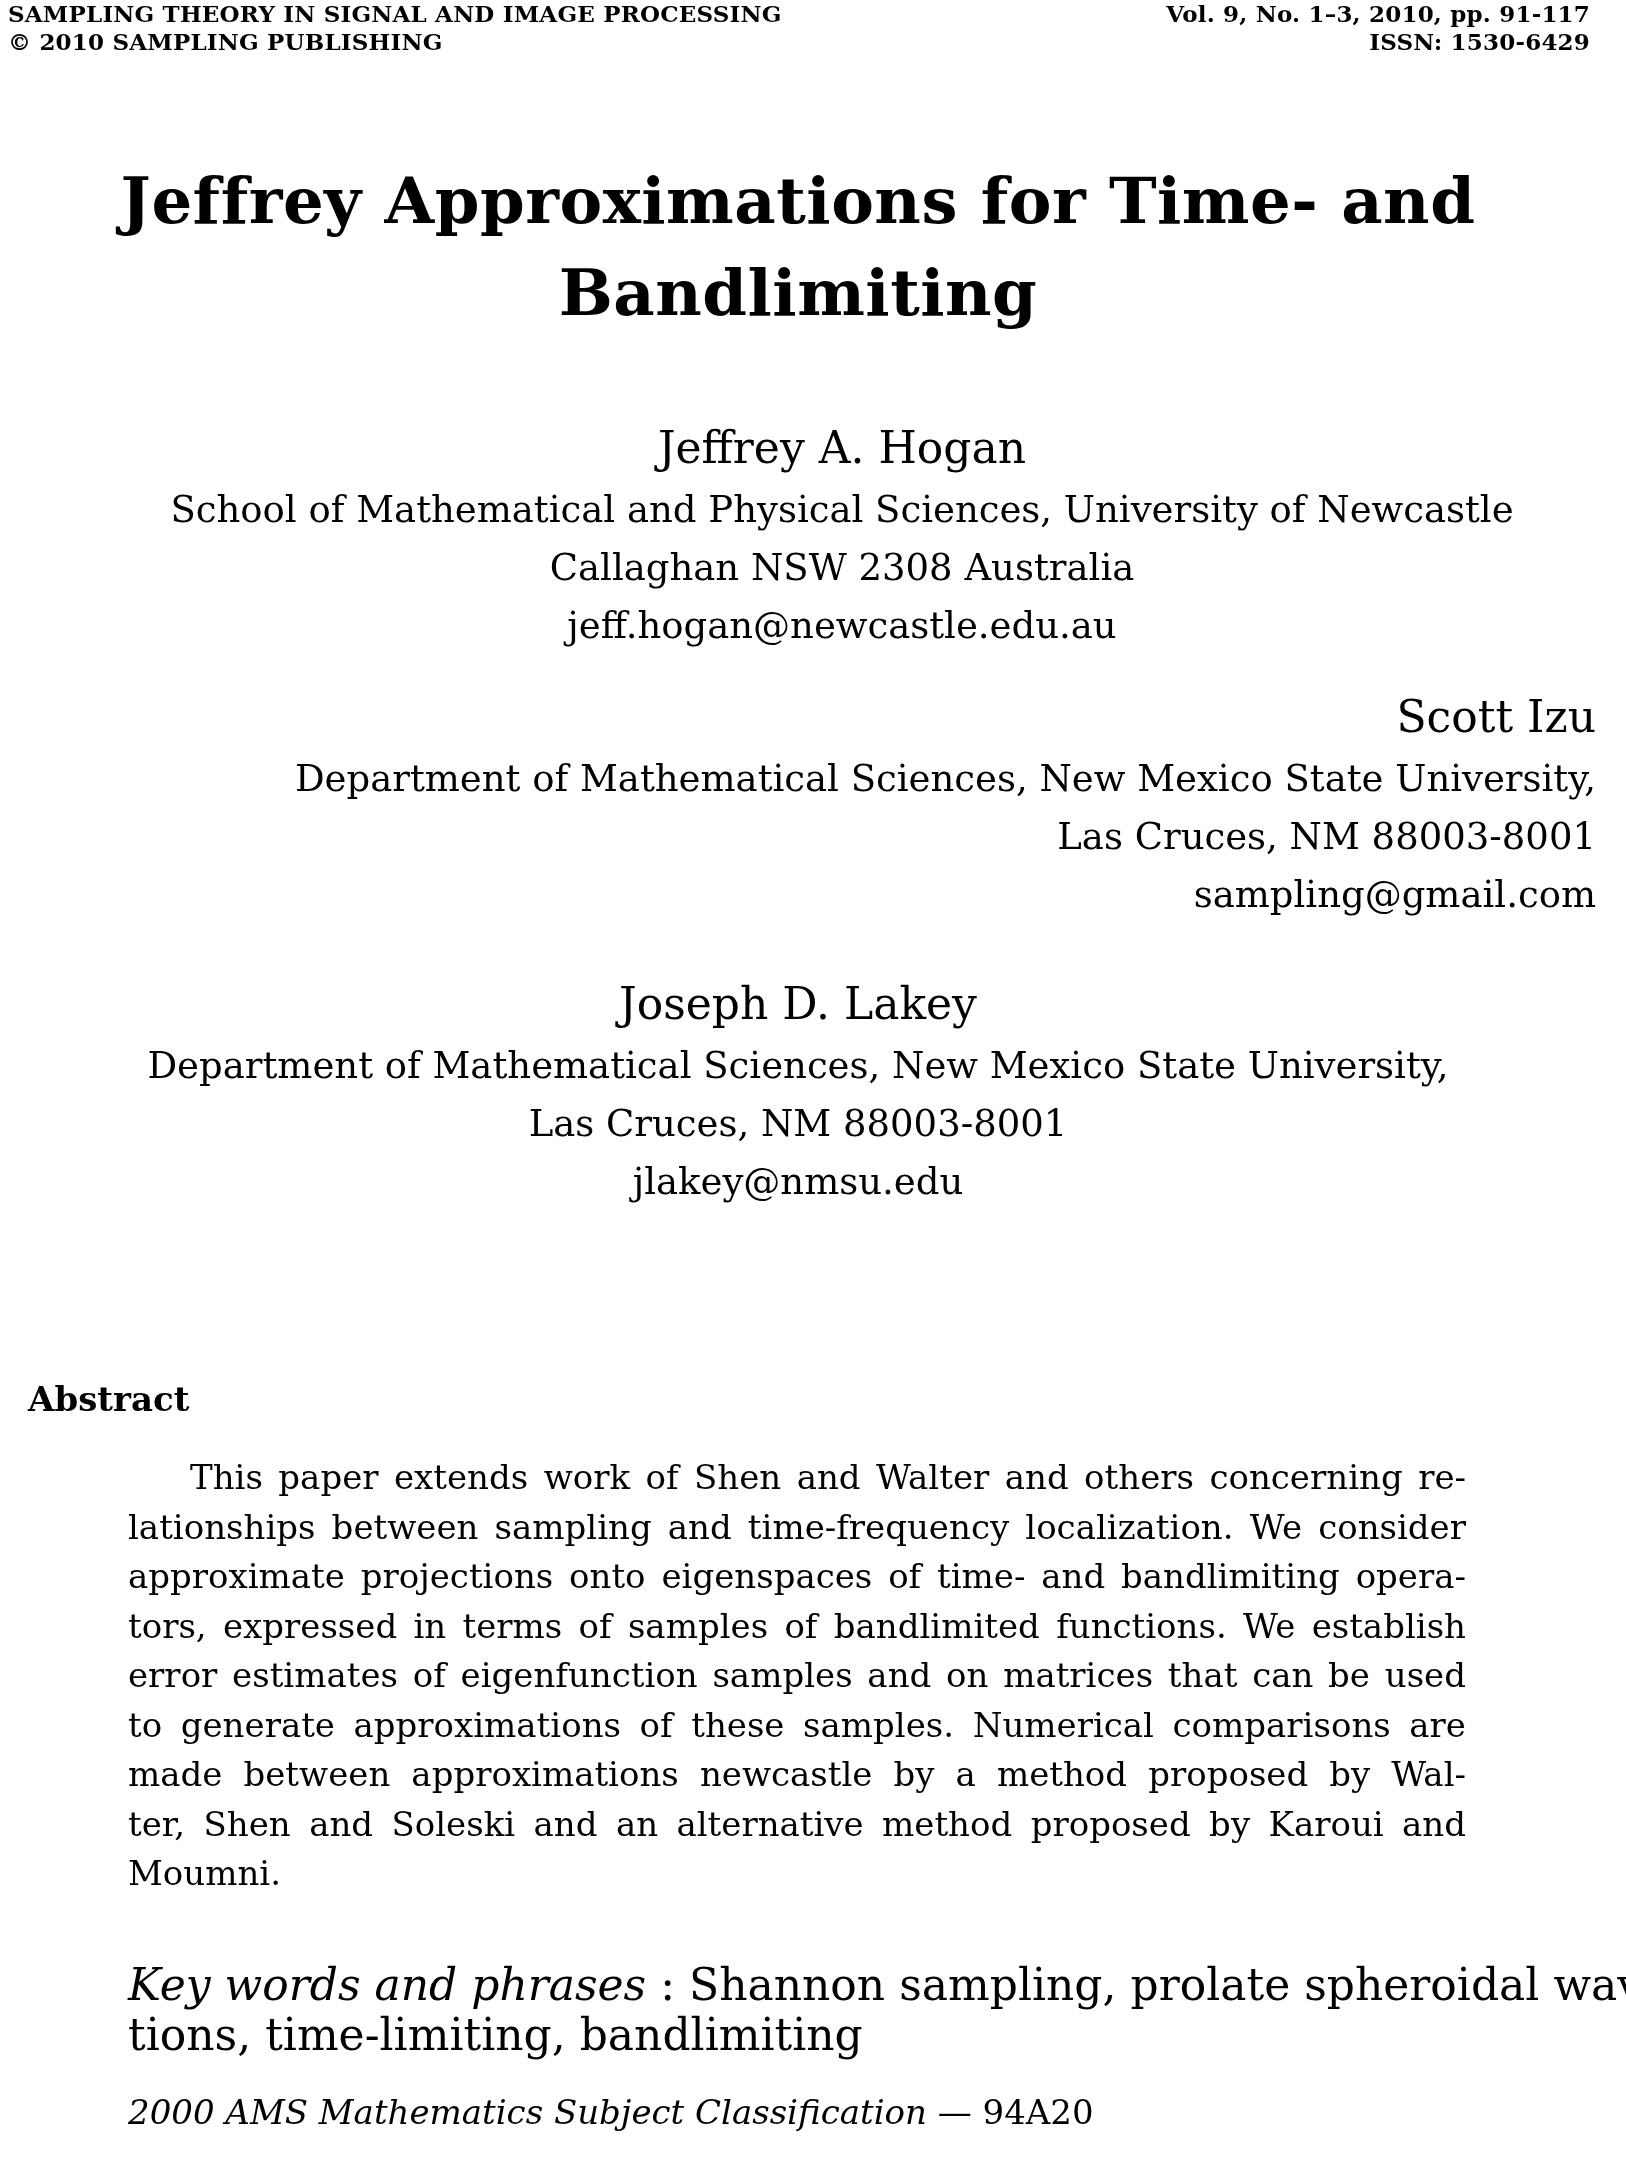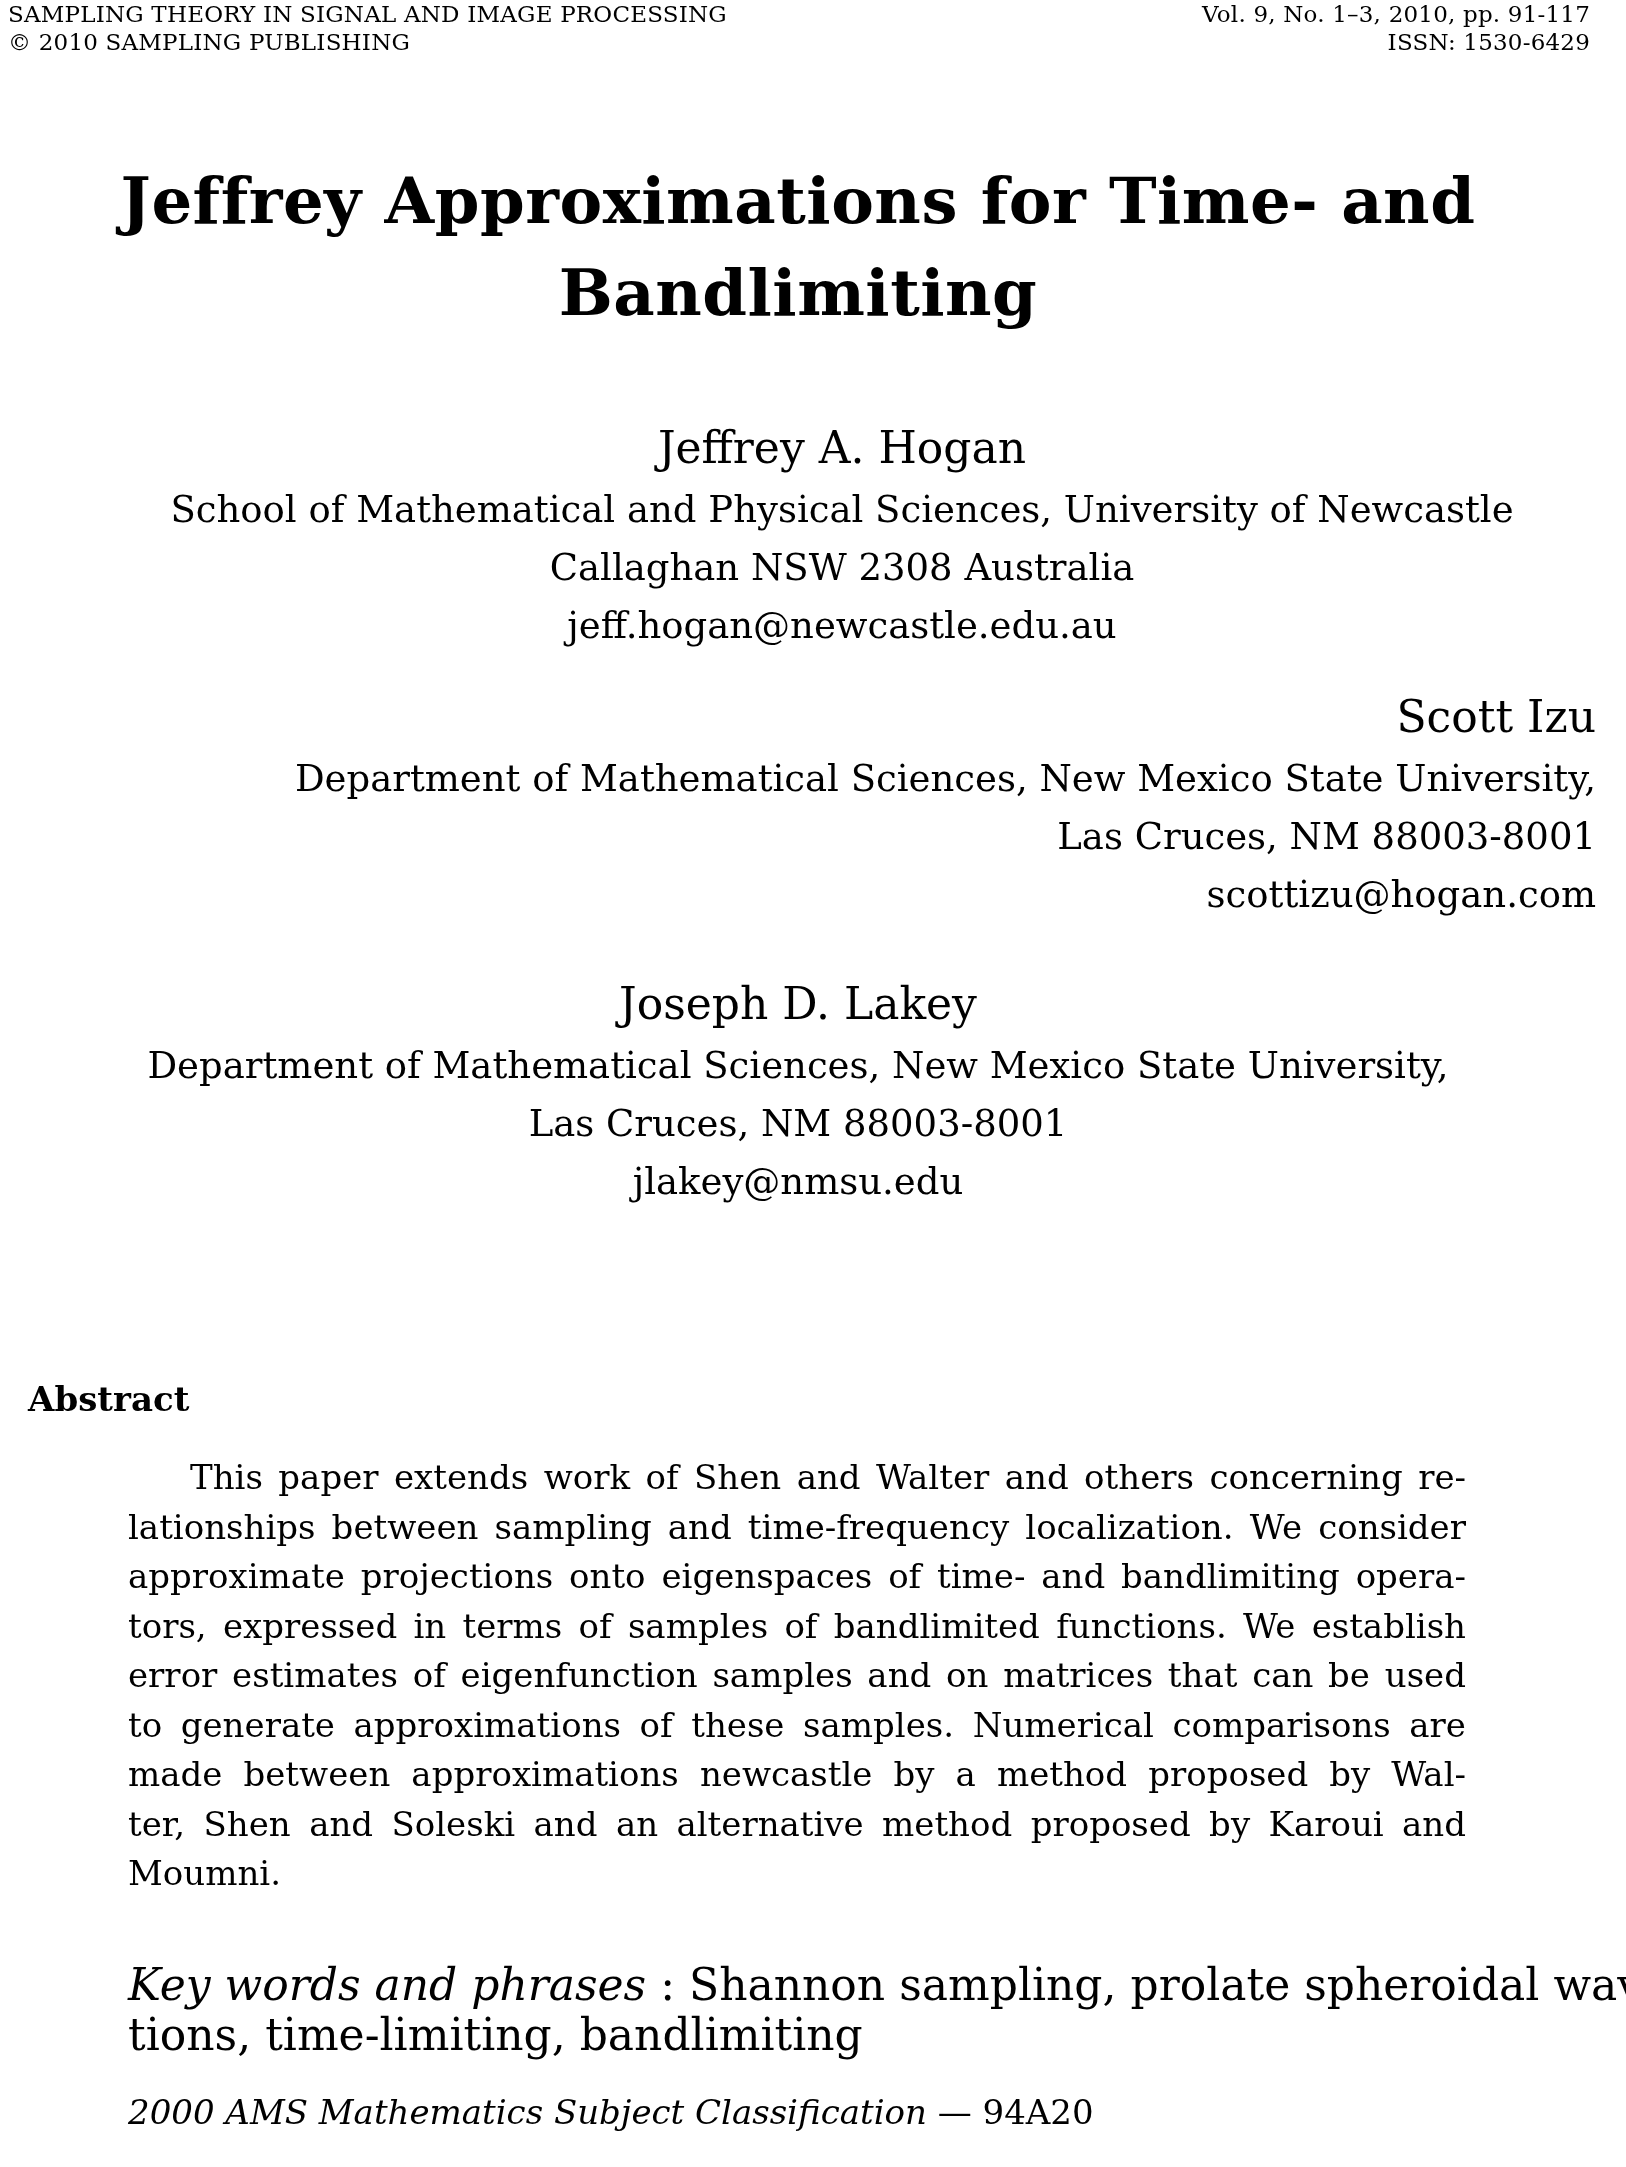--- a/index.html
+++ b/index.html
@@ -1,21 +1,21 @@
 <!DOCTYPE html>
 <html><head>
 <meta charset="utf-8">
 <style>
   html, body { margin: 0; padding: 0; background: #ffffff; }
   body {
     width: 1626px; height: 2167px; position: relative; overflow: hidden;
     font-family: "DejaVu Serif", "Liberation Serif", serif;
     color: #000000;
   }
-  .hdr { position: absolute; font-size: 23px; line-height: 28px; letter-spacing: 0.2px; }
+  .hdr { position: absolute; font-size: 23px; line-height: 28px; letter-spacing: 0.2px; font-weight: bold; }
   .hdr-left { left: 8px; top: 0px; }
   .hdr-right { right: 36px; top: 0px; text-align: right; }
   .title {
     position: absolute; left: 0; width: 1596px; top: 155px;
     text-align: center; font-weight: bold; font-size: 64px; line-height: 92px;
     letter-spacing: 0.5px;
   }
   .author-block { position: absolute; left: 0; width: 1596px; text-align: center; }
   .author-name { font-size: 44px; line-height: 62px; margin-bottom: 2px; }
   .aff-line { font-size: 37px; line-height: 58px; }
@@ -65,21 +65,21 @@
   <div class="author-name">Jeffrey A. Hogan</div>
   <div class="aff-line">School of Mathematical and Physical Sciences, University of Newcastle</div>
   <div class="aff-line">Callaghan NSW 2308 Australia</div>
   <div class="aff-line">jeff.hogan@newcastle.edu.au</div>
 </div>
 
 <div class="author-block" id="author-2">
   <div class="author-name">Scott Izu</div>
   <div class="aff-line">Department of Mathematical Sciences, New Mexico State University,</div>
   <div class="aff-line">Las Cruces, NM 88003-8001</div>
-  <div class="aff-line">scottizu@hogan.com</div>
+  <div class="aff-line">sampling@gmail.com</div>
 </div>
 
 <div class="author-block" id="author-3">
   <div class="author-name">Joseph D. Lakey</div>
   <div class="aff-line">Department of Mathematical Sciences, New Mexico State University,</div>
   <div class="aff-line">Las Cruces, NM 88003-8001</div>
   <div class="aff-line">jlakey@nmsu.edu</div>
 </div>
 
 <div class="abstract-heading">Abstract</div>

